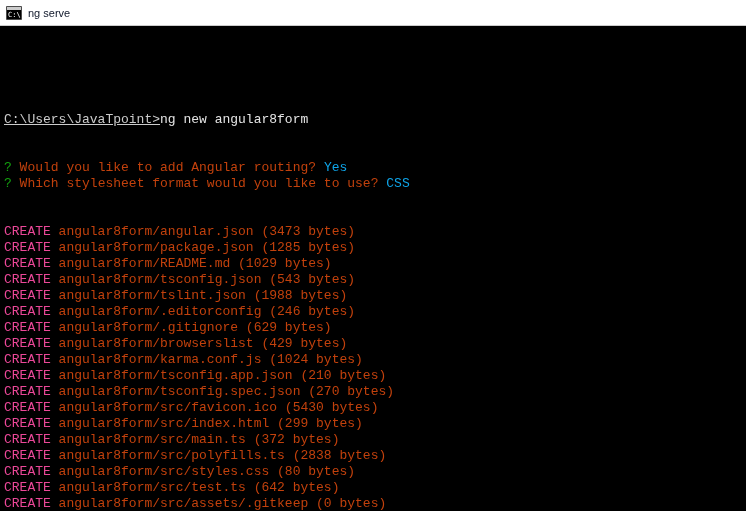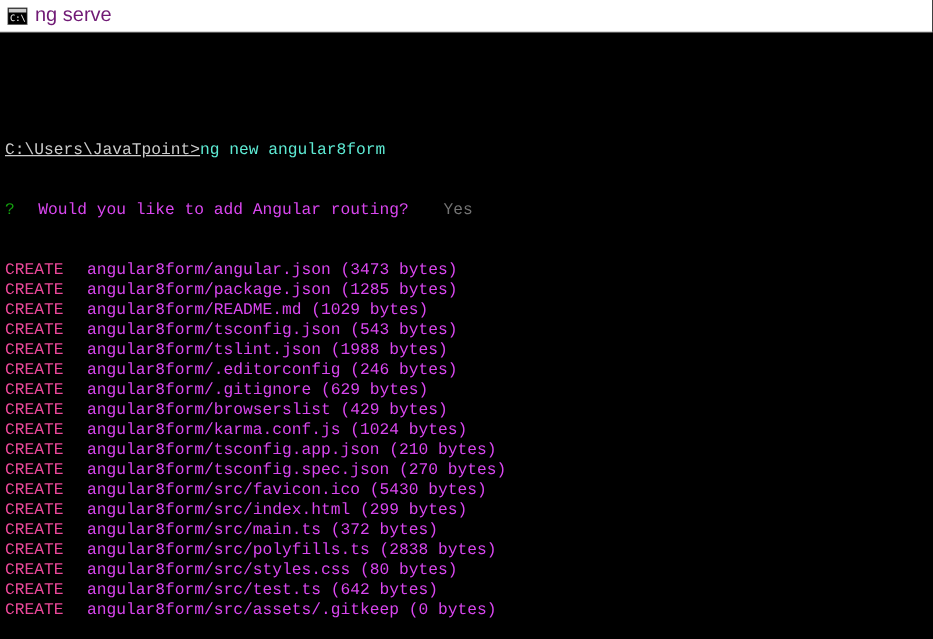--- a/index.html
+++ b/index.html
@@ -26,53 +26,51 @@
     .titlebar-icon {
       width: 16px;
       height: 14px;
       margin-right: 6px;
       display: flex;
       align-items: center;
       justify-content: center;
     }
     .titlebar-title {
       font-family: 'Segoe UI', Tahoma, sans-serif;
-      font-size: 16px;
-      color: #701a75;
+      font-size: 11px;
+      color: #0f172a;
     }
     .terminal {
       background: #000;
       color: #ccc;
       padding: 6px 4px 4px 4px;
       line-height: 16px;
       white-space: pre;
       font-family: Consolas, 'Courier New', monospace;
     }
     .line {
       display: block;
       white-space: pre;
     }
     .prompt-path {
       color: #ccc;
       text-decoration: underline;
     }
     .cmd {
-      color: #5eead4;
+      color: #e5e5e5;
       margin-top: 23px;
     }
     .green {
       color: #ec4899;
     }
     .white {
-      color: #d946ef;
-      margin-left: 11px;
+      color: #c2410c;
     }
     .cyan {
-      color: #737373;
-      margin-left: 20px;
+      color: #0ea5e9;
     }
     .q {
       color: #13a10e;
     }
   </style>
 </head>
 <body>
 
 <div class="titlebar">
   <span class="titlebar-icon">
@@ -81,15 +79,15 @@
       <rect x="1" y="1" width="14" height="3" fill="#ccc"></rect>
       <text x="2" y="11" font-size="7" fill="#fff" font-family="monospace">C:\</text>
     </svg>
   </span>
   <span class="titlebar-title">ng serve</span>
 </div>
 
 <div class="terminal">
   <div class="line"> </div>
   <div class="line"><span class="prompt-path">C:\Users\JavaTpoint&gt;</span><span class="cmd">ng new angular8form</span></div>
-  <div id="questions-container"><div class="line"><span class="q">?</span><span class="white"> Would you like to add Angular routing? </span><span class="cyan">Yes</span></div></div>
+  <div id="questions-container"><div class="line"><span class="q">?</span><span class="white"> Would you like to add Angular routing? </span><span class="cyan">Yes</span></div><div class="line"><span class="q">?</span><span class="white"> Which stylesheet format would you like to use? </span><span class="cyan">CSS</span></div></div>
   <div id="creates-container"><div class="line"><span class="green">CREATE</span><span class="white"> angular8form/angular.json (3473 bytes)</span></div><div class="line"><span class="green">CREATE</span><span class="white"> angular8form/package.json (1285 bytes)</span></div><div class="line"><span class="green">CREATE</span><span class="white"> angular8form/README.md (1029 bytes)</span></div><div class="line"><span class="green">CREATE</span><span class="white"> angular8form/tsconfig.json (543 bytes)</span></div><div class="line"><span class="green">CREATE</span><span class="white"> angular8form/tslint.json (1988 bytes)</span></div><div class="line"><span class="green">CREATE</span><span class="white"> angular8form/.editorconfig (246 bytes)</span></div><div class="line"><span class="green">CREATE</span><span class="white"> angular8form/.gitignore (629 bytes)</span></div><div class="line"><span class="green">CREATE</span><span class="white"> angular8form/browserslist (429 bytes)</span></div><div class="line"><span class="green">CREATE</span><span class="white"> angular8form/karma.conf.js (1024 bytes)</span></div><div class="line"><span class="green">CREATE</span><span class="white"> angular8form/tsconfig.app.json (210 bytes)</span></div><div class="line"><span class="green">CREATE</span><span class="white"> angular8form/tsconfig.spec.json (270 bytes)</span></div><div class="line"><span class="green">CREATE</span><span class="white"> angular8form/src/favicon.ico (5430 bytes)</span></div><div class="line"><span class="green">CREATE</span><span class="white"> angular8form/src/index.html (299 bytes)</span></div><div class="line"><span class="green">CREATE</span><span class="white"> angular8form/src/main.ts (372 bytes)</span></div><div class="line"><span class="green">CREATE</span><span class="white"> angular8form/src/polyfills.ts (2838 bytes)</span></div><div class="line"><span class="green">CREATE</span><span class="white"> angular8form/src/styles.css (80 bytes)</span></div><div class="line"><span class="green">CREATE</span><span class="white"> angular8form/src/test.ts (642 bytes)</span></div><div class="line"><span class="green">CREATE</span><span class="white"> angular8form/src/assets/.gitkeep (0 bytes)</span></div></div>
 </div>
 
 </body></html>

